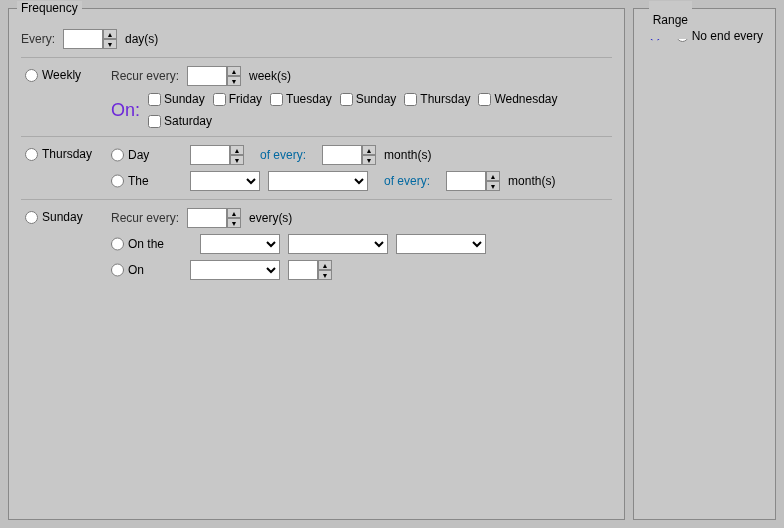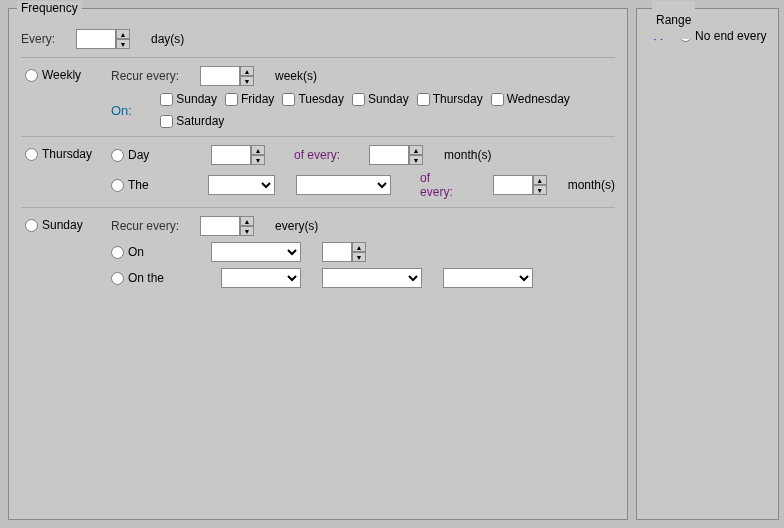--- a/index.html
+++ b/index.html
@@ -49,21 +49,21 @@
       padding-left: 4px;
     }
 
     .radio-label input[type="radio"] {
       margin: 0;
     }
 
     .inline {
       display: flex;
       align-items: center;
-      gap: 21px;
+      gap: 8px;
     }
 
     .spin-input {
       display: flex;
       align-items: center;
     }
 
     .spin-input input[type="text"] {
       width: 40px;
       height: 20px;
@@ -128,22 +128,22 @@
       align-items: center;
       gap: 3px;
     }
 
     .checkbox-item input[type="checkbox"] {
       margin: 0;
     }
 
     .on-label {
       width: 30px;
-      color: #0369a1;
-      font-size: 13px;
+      color: #6d28d9;
+      font-size: 18px;
     }
 
     .section-row {
       display: flex;
       align-items: flex-start;
       padding: 4px 0;
     }
 
     .section-label-col {
       width: 90px;
@@ -193,29 +193,28 @@
       font-size: 18px;
       color: #0000cc;
     }
 
     .field-label {
       color: #333;
       white-space: nowrap;
     }
 
     .of-every-label {
-      color: #701a75;
+      color: #0369a1;
       margin: 0 8px;
     }
 
     .sub-radio {
       display: flex;
-      align-items: center;
       gap: 4px;
-      margin-right: 24px;
+      margin-right: 16px;
       width: 55px;
     }
   </style>
 </head>
 <body>
 
 <div class="main-container">
 
   <div class="fieldset-box">
     <span class="fieldset-legend">Frequency</span>
@@ -368,42 +367,42 @@
               <input type="text" value="" style="width: 40px;">
               <div class="spin-buttons">
                 <button class="spin-btn">▲</button>
                 <button class="spin-btn">▼</button>
               </div>
             </div>
             <span>every(s)</span>
           </div>
 
           <div class="inline">
-            <label class="sub-radio">
-              <input type="radio" name="yearly-type" value="on" style="">
-              <span>On</span>
-            </label>
-            <select style="width:90px;"></select>
-            <div class="spin-input">
-              <input type="text" value="" style="width: 30px;">
-              <div class="spin-buttons">
-                <button class="spin-btn">▲</button>
-                <button class="spin-btn">▼</button>
-              </div>
-            </div>
-          </div>
-
-          <div class="inline">
             <label class="sub-radio" style="width:65px;">
               <input type="radio" name="yearly-type" value="on-the" style="">
               <span>On the</span>
             </label>
             <select style="width:80px;"></select>
             <select style="width:100px;"></select>
             <select style="width:90px;"></select>
+          </div>
+
+          <div class="inline">
+            <label class="sub-radio">
+              <input type="radio" name="yearly-type" value="on" style="">
+              <span>On</span>
+            </label>
+            <select style="width:90px;"></select>
+            <div class="spin-input">
+              <input type="text" value="" style="width: 30px;">
+              <div class="spin-buttons">
+                <button class="spin-btn">▲</button>
+                <button class="spin-btn">▼</button>
+              </div>
+            </div>
           </div>
         </div>
       </div>
     </div>
   </div>
 
   <div class="range-section">
     <span class="range-legend">Range</span>
     <div class="range-content">
       <span class="arrow-icon">↔</span>

